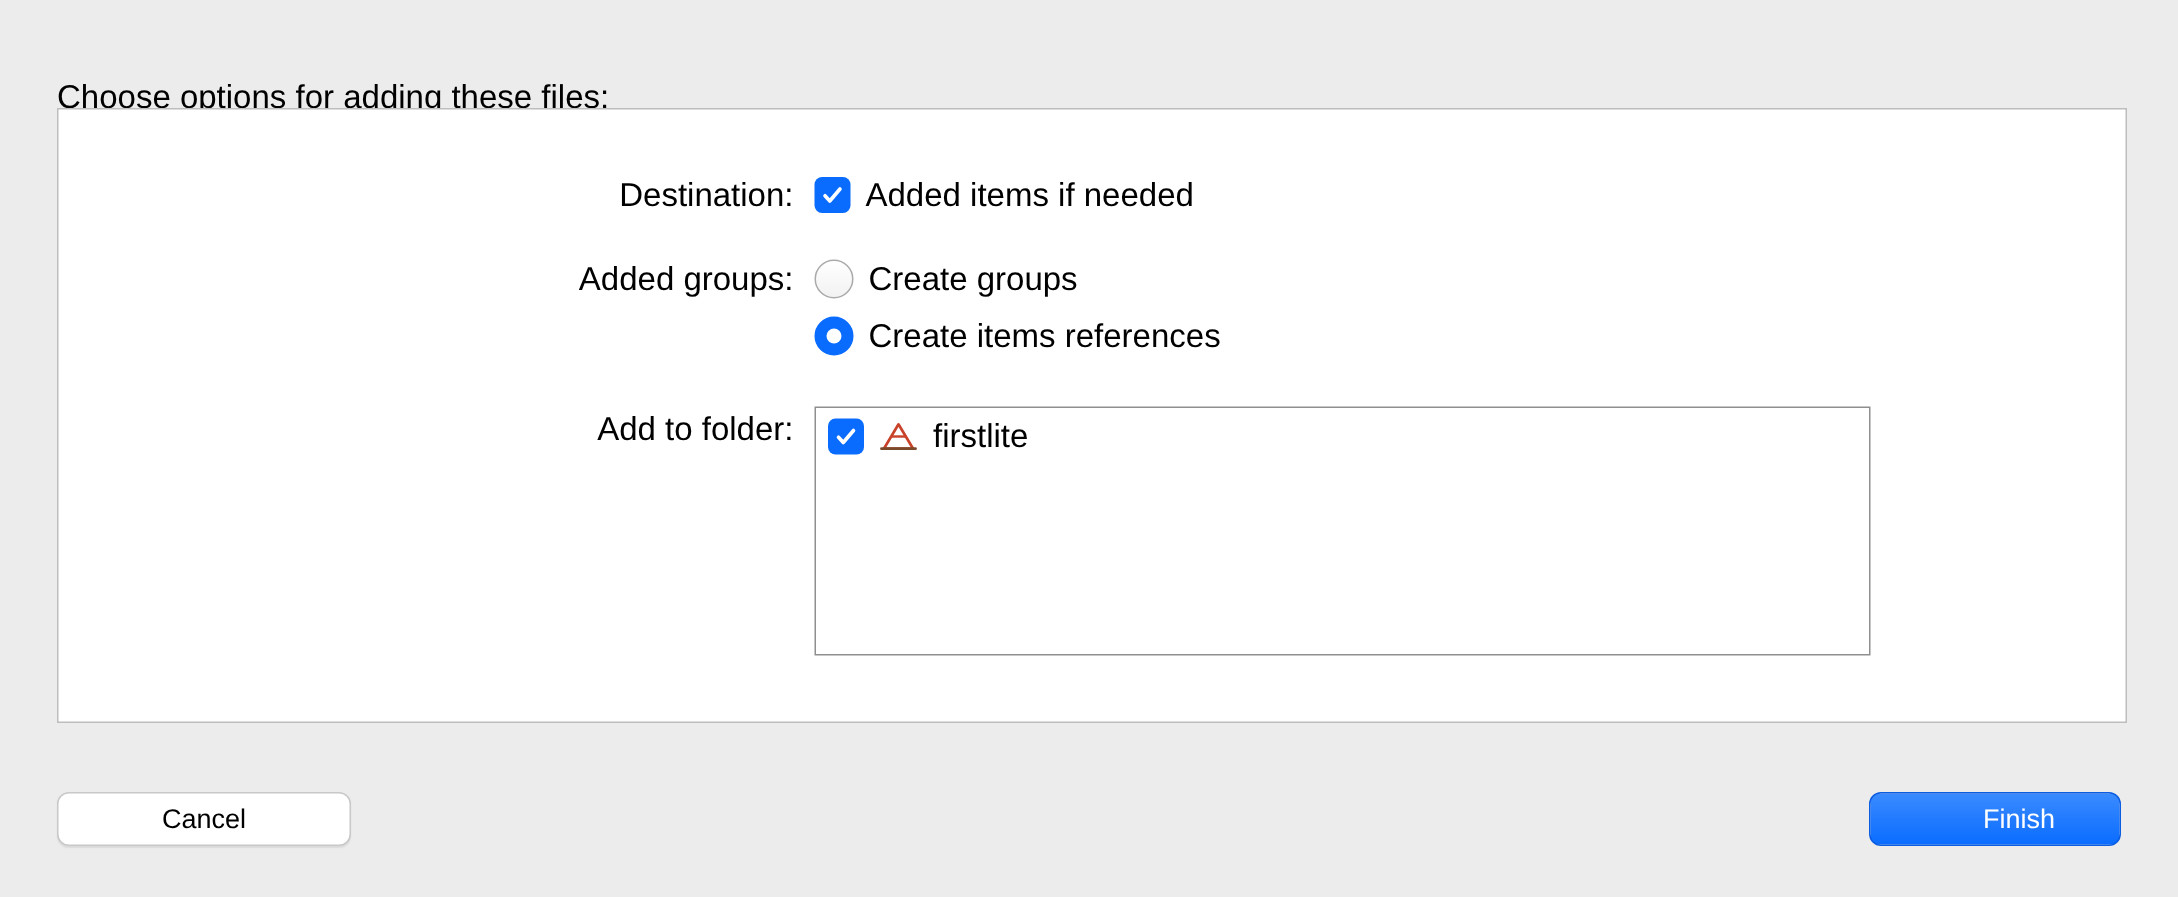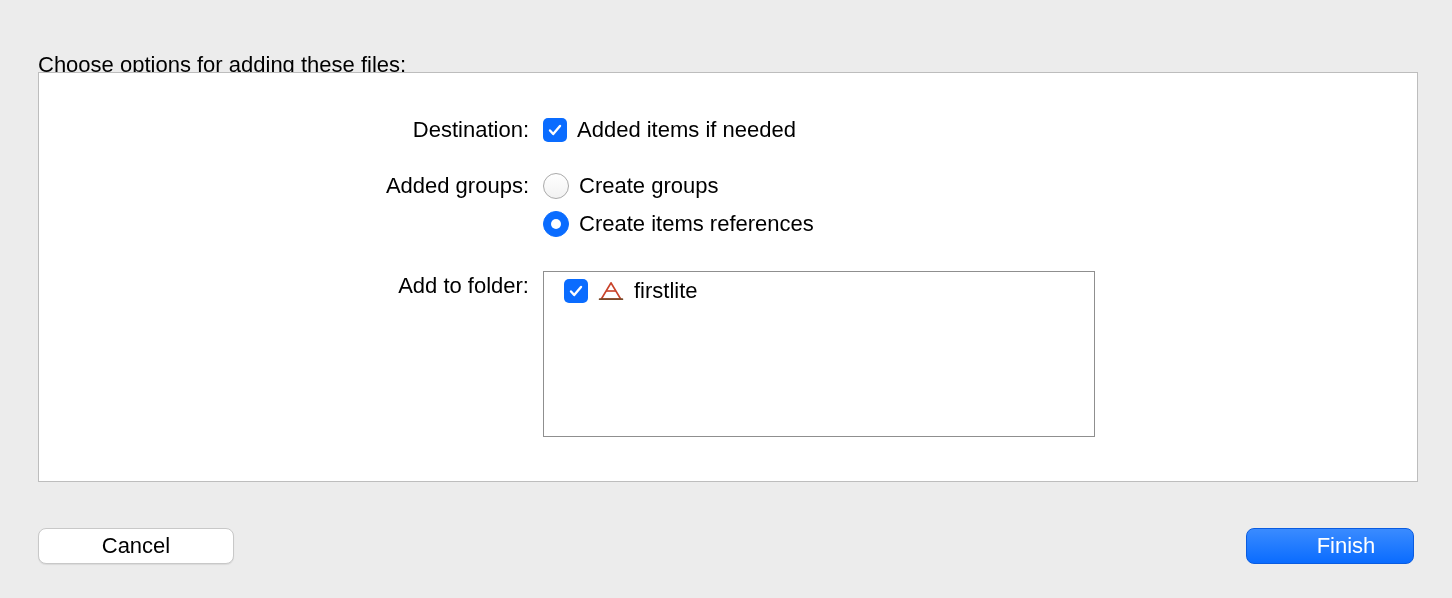--- a/index.html
+++ b/index.html
@@ -97,24 +97,24 @@
     .radio.selected::after {
       content: "";
       width: 10px;
       height: 10px;
       border-radius: 50%;
       background: #fff;
     }
     
     .targets-box {
       border: 1px solid #8f8f8f;
-      width: 552px;
+      width: 704px;
       height: 166px;
       background: #fff;
-      padding: 6px 20px;
+      padding: 6px 8px;
     }
     .target-item {
       display: flex;
       align-items: center;
       gap: 10px;
     }
     .app-icon {
       width: 26px;
       height: 26px;
       flex-shrink: 0;
@@ -124,21 +124,21 @@
       position: absolute;
       left: 0;
       right: 0;
       bottom: 30px;
       height: 40px;
     }
     .btn {
       position: absolute;
       height: 36px;
       border-radius: 8px;
-      font-size: 22px;
+      font-size: 18px;
       display: flex;
       align-items: center;
       justify-content: center;
       cursor: pointer;
       user-select: none;
     }
     .btn-cancel {
       left: 38px;
       width: 196px;
       background: #ffffff;

